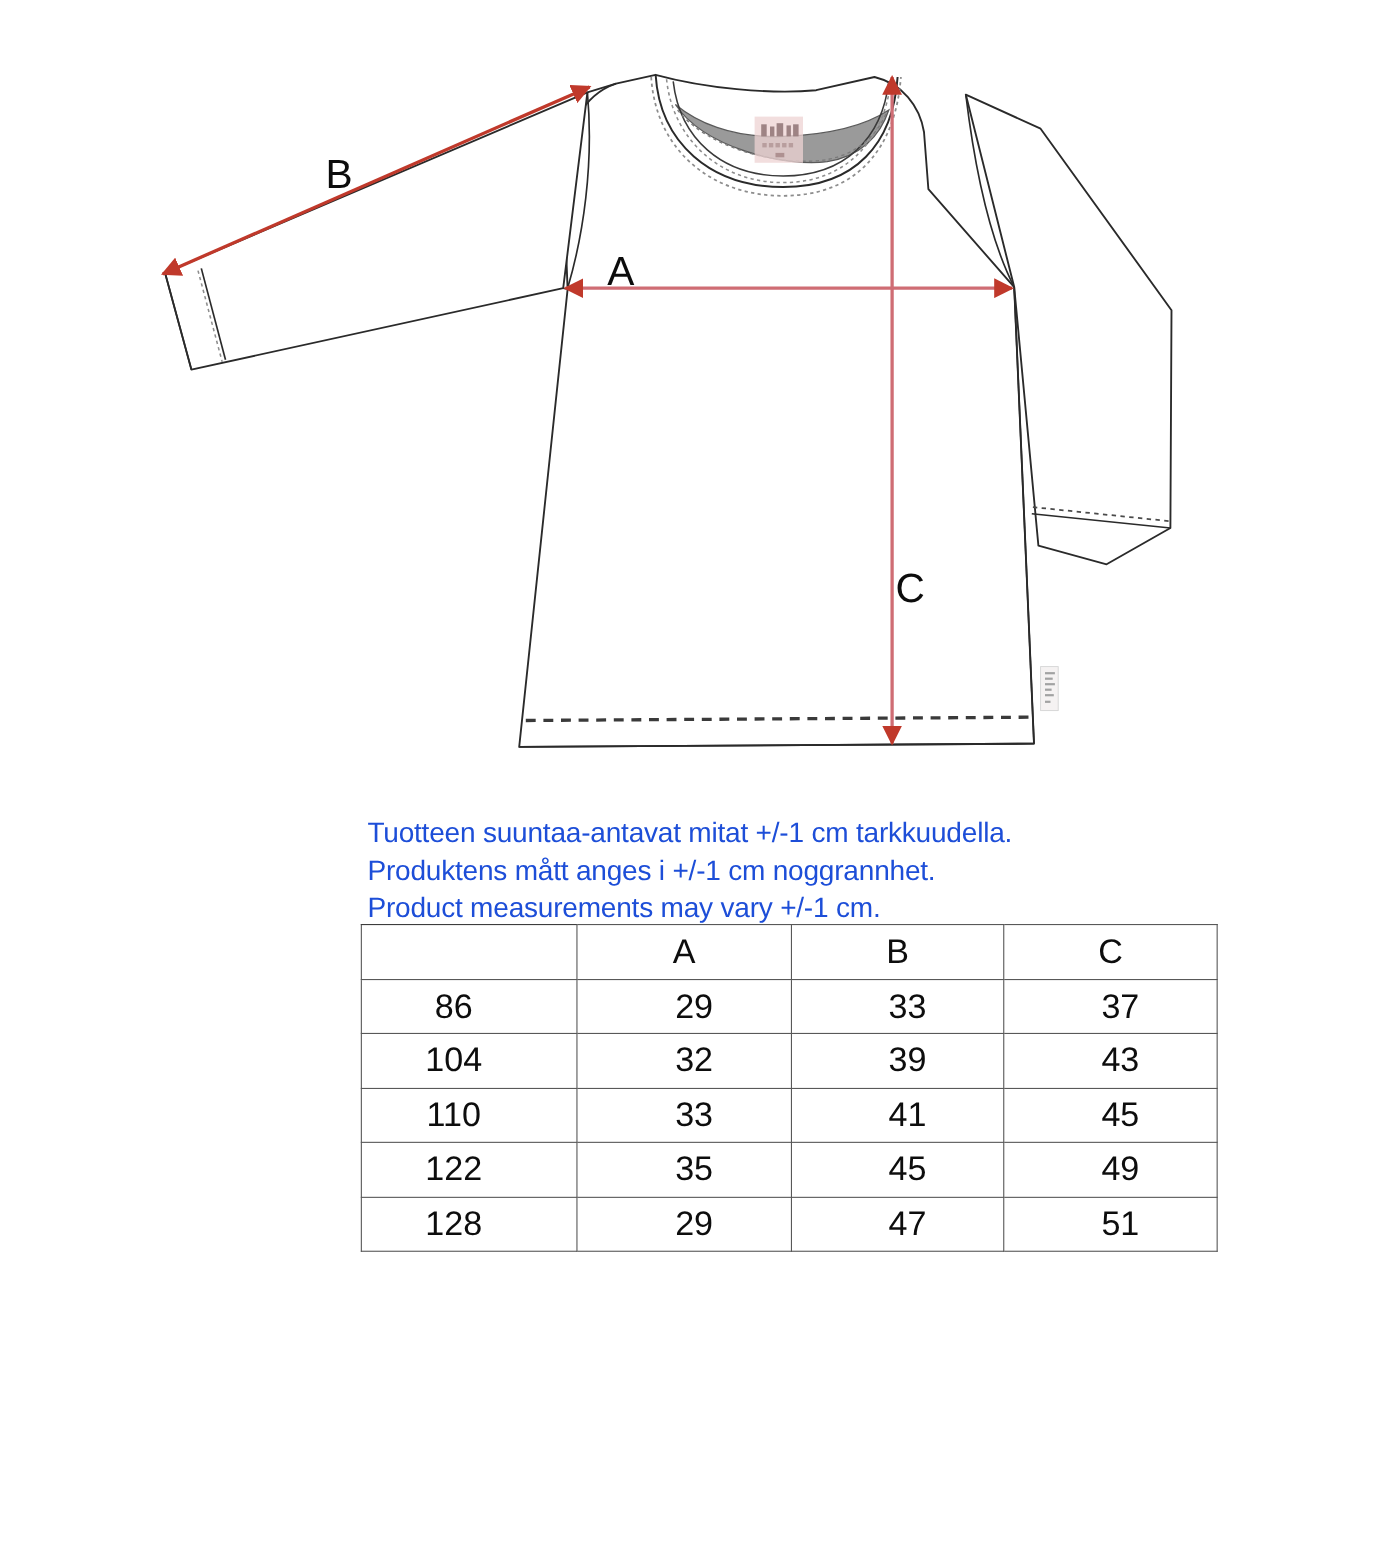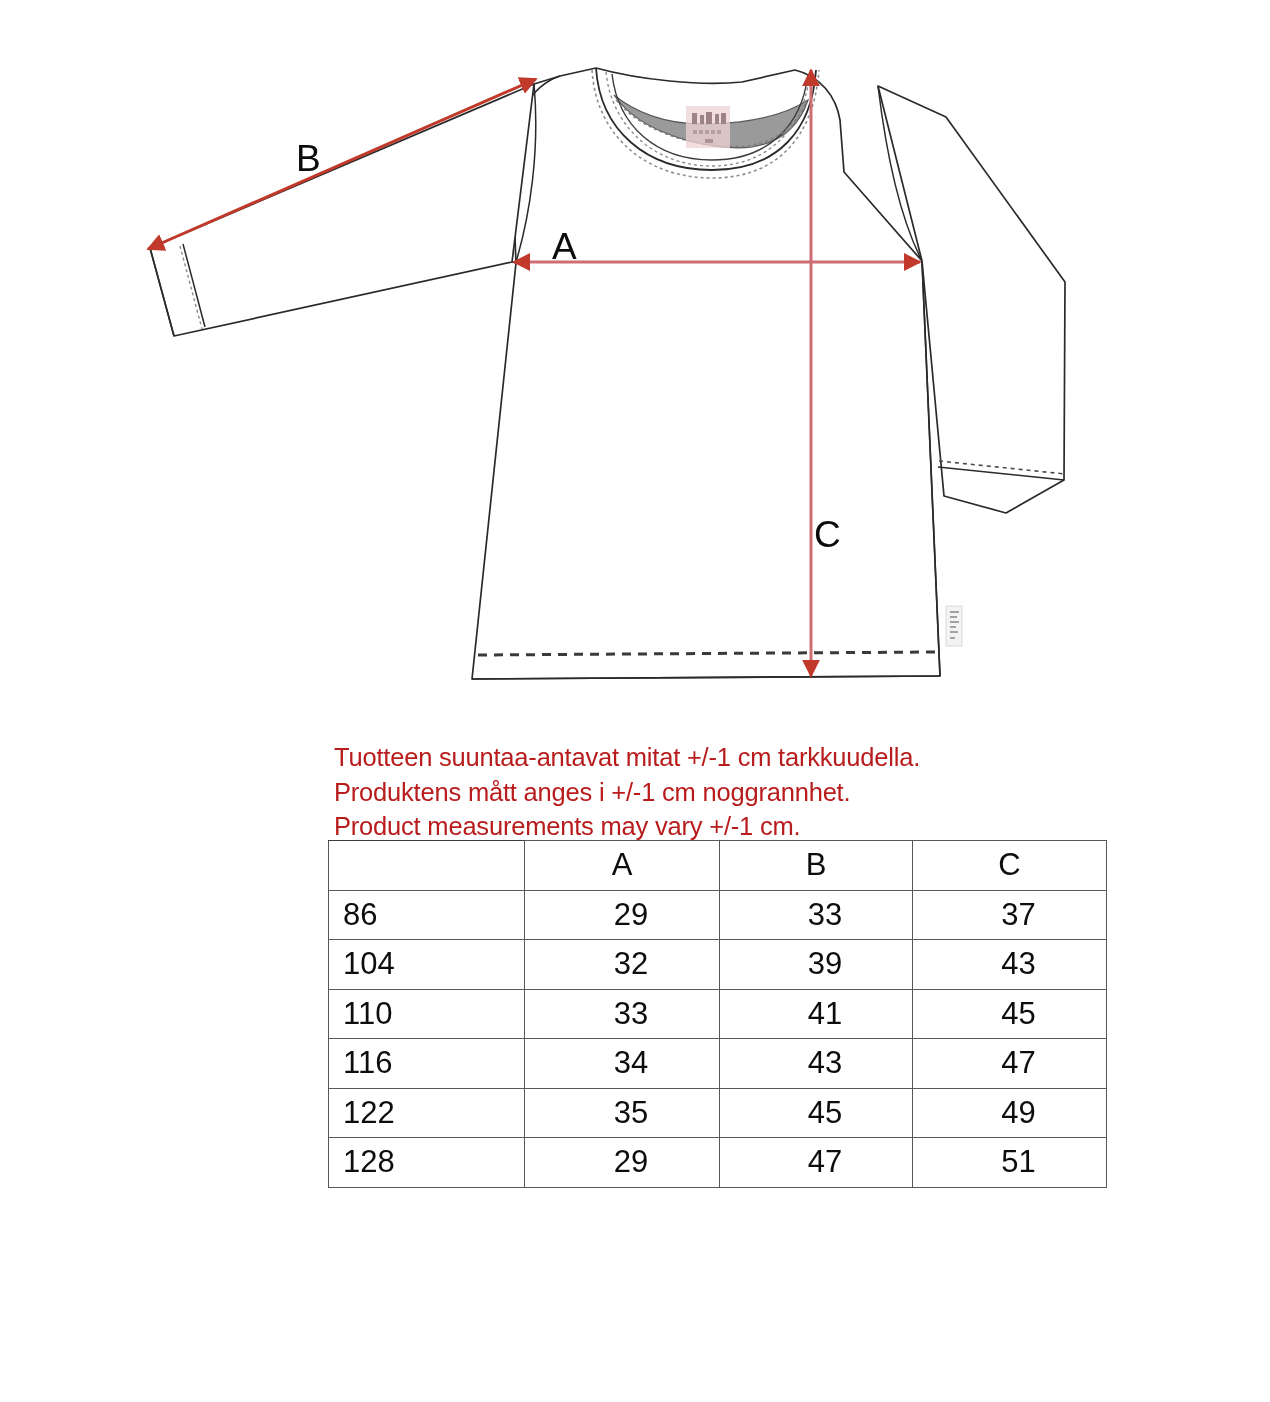--- a/index.html
+++ b/index.html
@@ -44,21 +44,21 @@
     position: absolute;
     left: 334px;
     top: 740px;
     width: 780px;
   }
   #disclaimer p {
     margin: 0 0 0 0;
     font-family: "Liberation Sans", sans-serif;
     font-size: 25.5px;
     line-height: 34.5px;
-    color: #b91c1c;
+    color: #1d4ed8;
     white-space: nowrap;
     letter-spacing: -0.2px;
   }
 
   
   #size-table {
     position: absolute;
     left: 328px;
     top: 840px;
     width: 778px;
@@ -79,21 +79,21 @@
     font-weight: 400;
     color: #0d0d0d;
     vertical-align: middle;
   }
   #size-table th {
     font-weight: 400;
     text-align: center;
   }
   #size-table th.blank { border-top: 1.8px solid #3d3d3d; }
   #size-table td.size-col {
-    text-align: left;
+    text-align: center;
     padding-right: 42px;
   }
   #size-table td.meas {
     text-align: center;
     padding-left: 32px;
   }
 </style>
 </head>
 <body>
 
@@ -277,26 +277,20 @@
       <td class="meas">39</td>
       <td class="meas">43</td>
     </tr>
     <tr>
       <td class="size-col">110</td>
       <td class="meas">33</td>
       <td class="meas">41</td>
       <td class="meas">45</td>
     </tr>
     <tr>
-      <td class="size-col">116</td>
-      <td class="meas">34</td>
-      <td class="meas">43</td>
-      <td class="meas">47</td>
-    </tr>
-    <tr>
       <td class="size-col">122</td>
       <td class="meas">35</td>
       <td class="meas">45</td>
       <td class="meas">49</td>
     </tr>
     <tr>
       <td class="size-col">128</td>
       <td class="meas">29</td>
       <td class="meas">47</td>
       <td class="meas">51</td>

